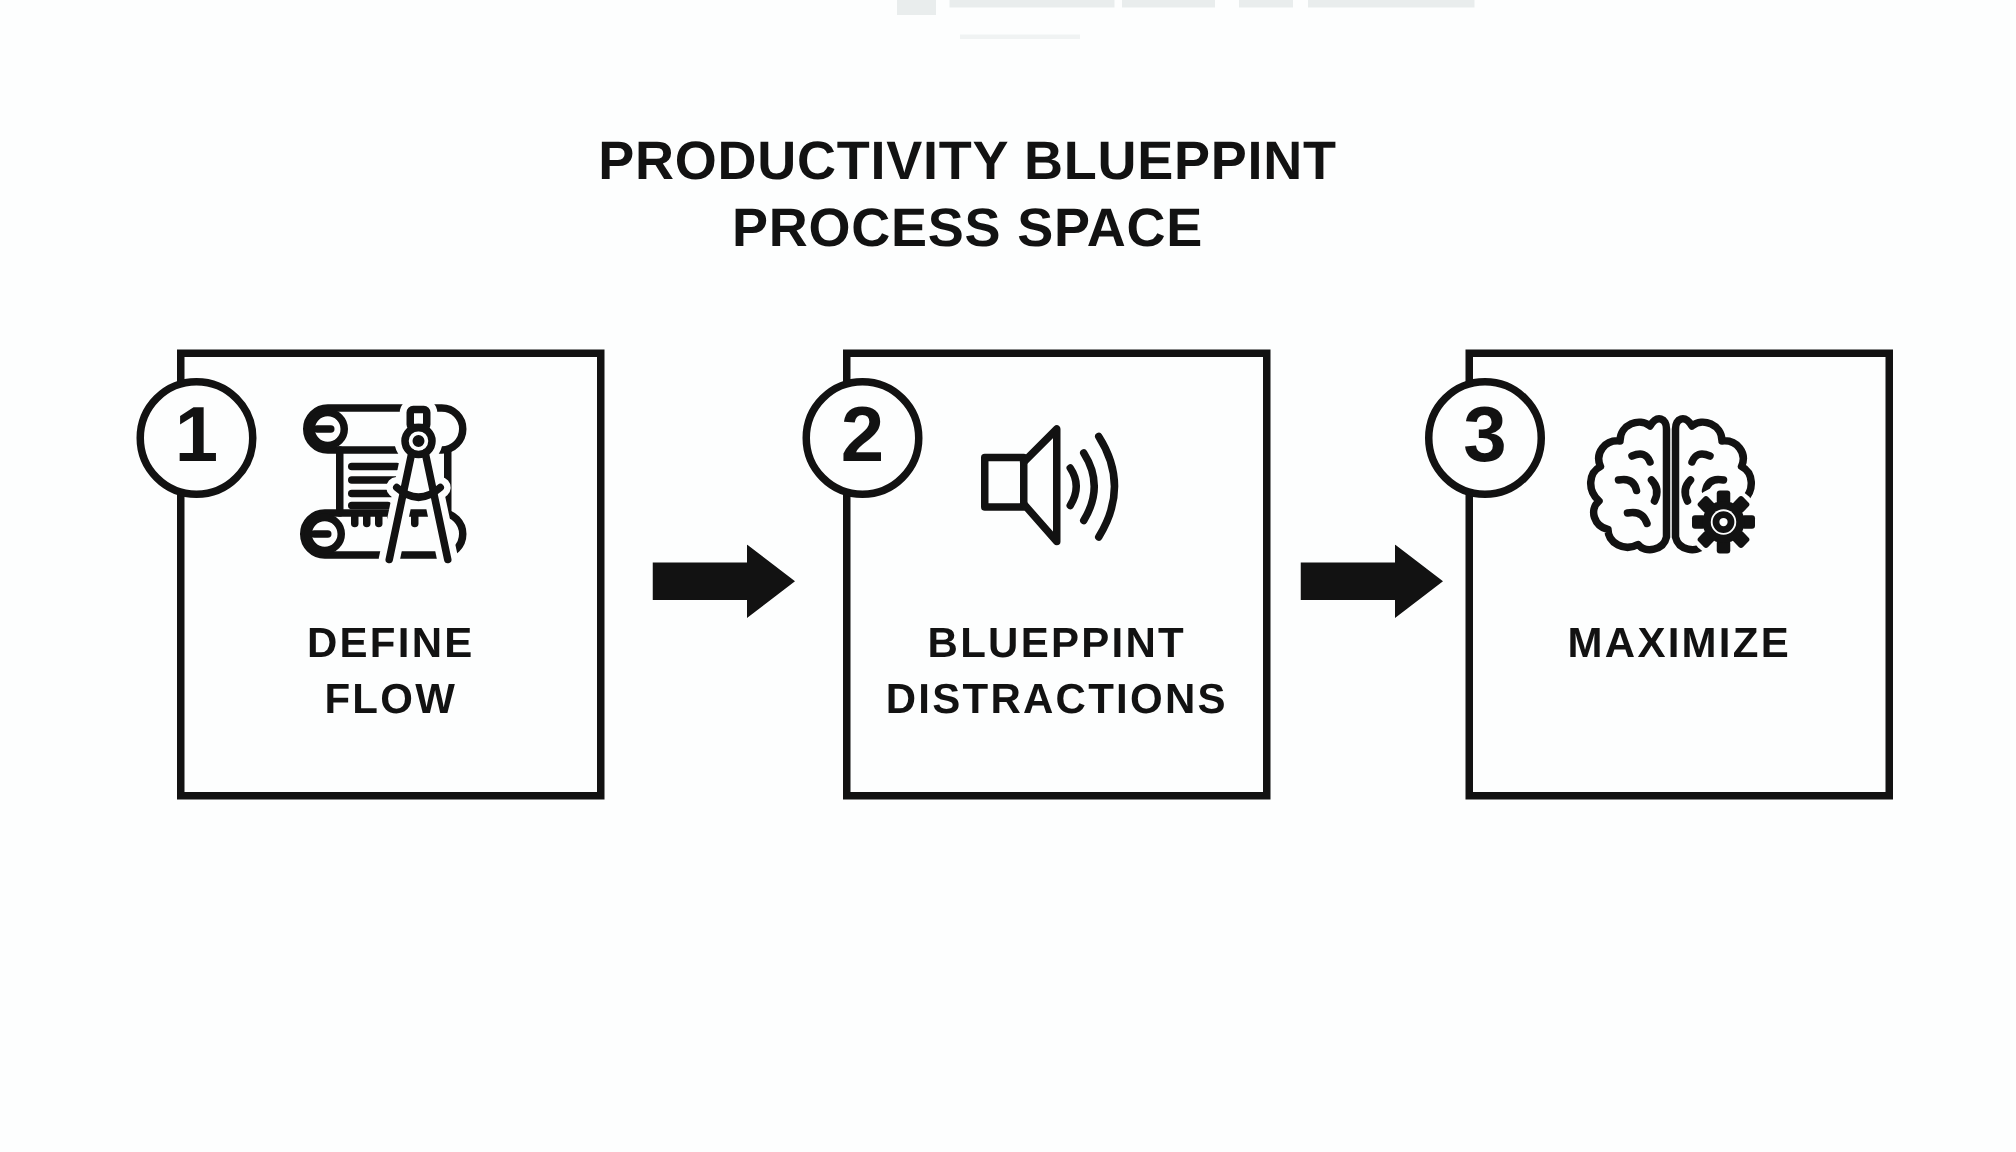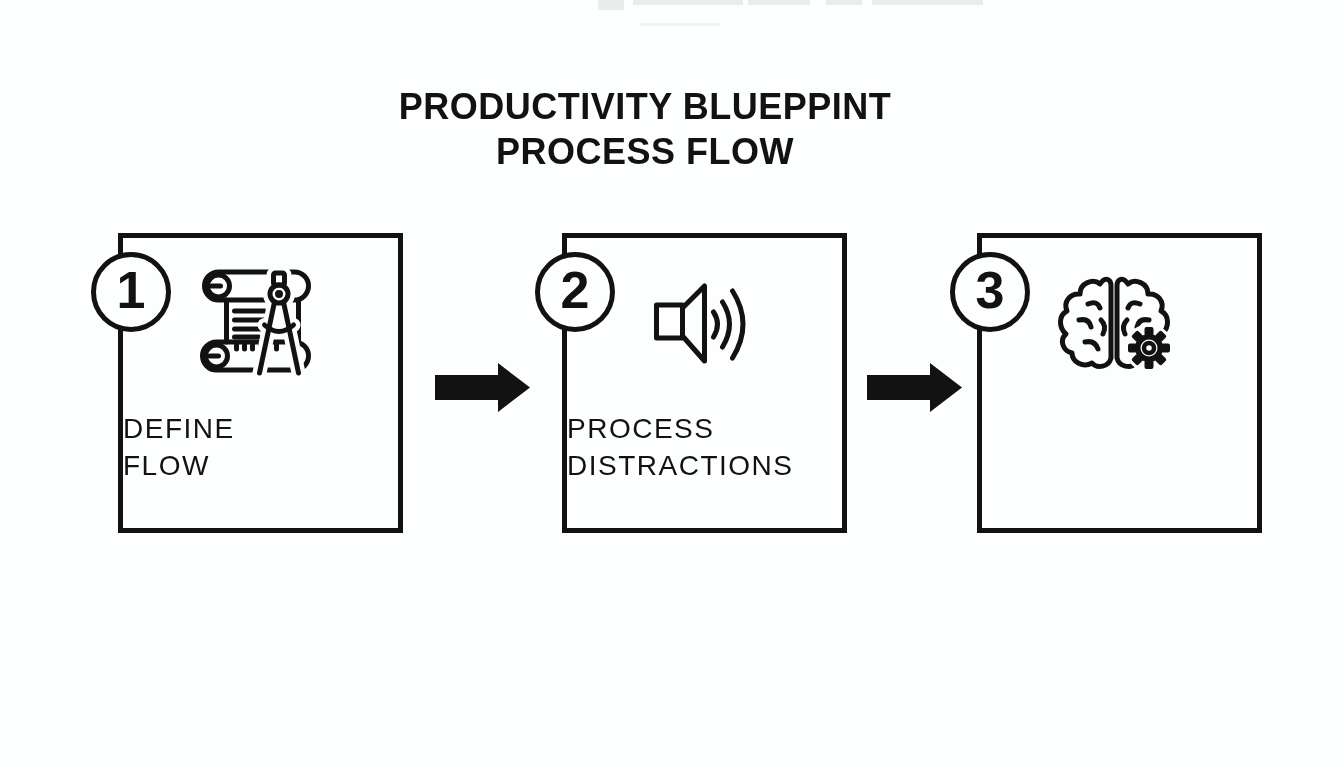--- a/index.html
+++ b/index.html
@@ -79,23 +79,23 @@
   }
   .icon1 { top: 25px; }
   .icon2 { top: 38px; }
   .icon3 { top: 30px; }
 
   .step-label {
     position: absolute;
     left: 0;
     right: 0;
     top: 172px;
-    text-align: left;
+    text-align: center;
     font-size: 28px;
-    font-weight: normal;
+    font-weight: bold;
     letter-spacing: 1.5px;
     line-height: 37px;
     white-space: nowrap;
   }
 
   .arrow { position: absolute; top: 363px; }
   .arrow1 { left: 435px; }
   .arrow2 { left: 867px; }
 
   .ink-stroke { fill: none; stroke: #121212; stroke-width: 5; stroke-linecap: round; stroke-linejoin: round; }
@@ -110,21 +110,21 @@
     <div class="seg s1"></div>
     <div class="seg s2"></div>
     <div class="seg s3"></div>
     <div class="seg s4"></div>
     <div class="seg s5"></div>
     <div class="seg s6"></div>
   </div>
 
   <div class="title">
     <div>PRODUCTIVITY BLUEPPINT</div>
-    <div>PROCESS FLOW</div>
+    <div>PROCESS SPACE</div>
   </div>
 
   <div class="step-box box1">
     <div class="badge">
       <span class="badge-number">1</span>
     </div>
     <div class="icon-wrap icon1">
       <svg width="145" height="120" viewBox="0 0 145 120">
         <g class="ink-stroke">
           <rect x="16" y="9" width="104" height="28" rx="14"></rect>
@@ -182,21 +182,21 @@
         <g class="ink-stroke" stroke-width="5.5">
           <rect x="9" y="29" width="26" height="33"></rect>
           <path d="M35 32 L57 10 V85 L35 60"></path>
           <path d="M66 36 Q74 48 66 61"></path>
           <path d="M75 26 Q89 48 75 71"></path>
           <path d="M85 15 Q106 48 85 82"></path>
         </g>
       </svg>
     </div>
     <div class="step-label">
-      <div>PROCESS</div>
+      <div>BLUEPPINT</div>
       <div>DISTRACTIONS</div>
     </div>
   </div>
 
   <svg class="arrow arrow2" width="95" height="50" viewBox="0 0 95 50">
     <polygon points="0,12 63,12 63,0 95,24.5 63,49 63,37 0,37" fill="#121212"></polygon>
   </svg>
 
   <div class="step-box box3">
     <div class="badge">
@@ -244,16 +244,17 @@
           <g transform="rotate(315)">
               <rect x="-4.5" y="-21" width="9" height="9" rx="2"></rect>
             </g>
         </g>
         <circle cx="94" cy="80" r="14" fill="#121212"></circle>
         <circle cx="94" cy="80" r="8.5" fill="#fdfefe"></circle>
         <circle cx="94" cy="80" r="5" fill="none" stroke="#121212" stroke-width="4.5"></circle>
       </svg>
     </div>
     <div class="step-label">
+      <div>MAXIMIZE</div>
     </div>
   </div>
 
 </div>
 
 </body></html>

